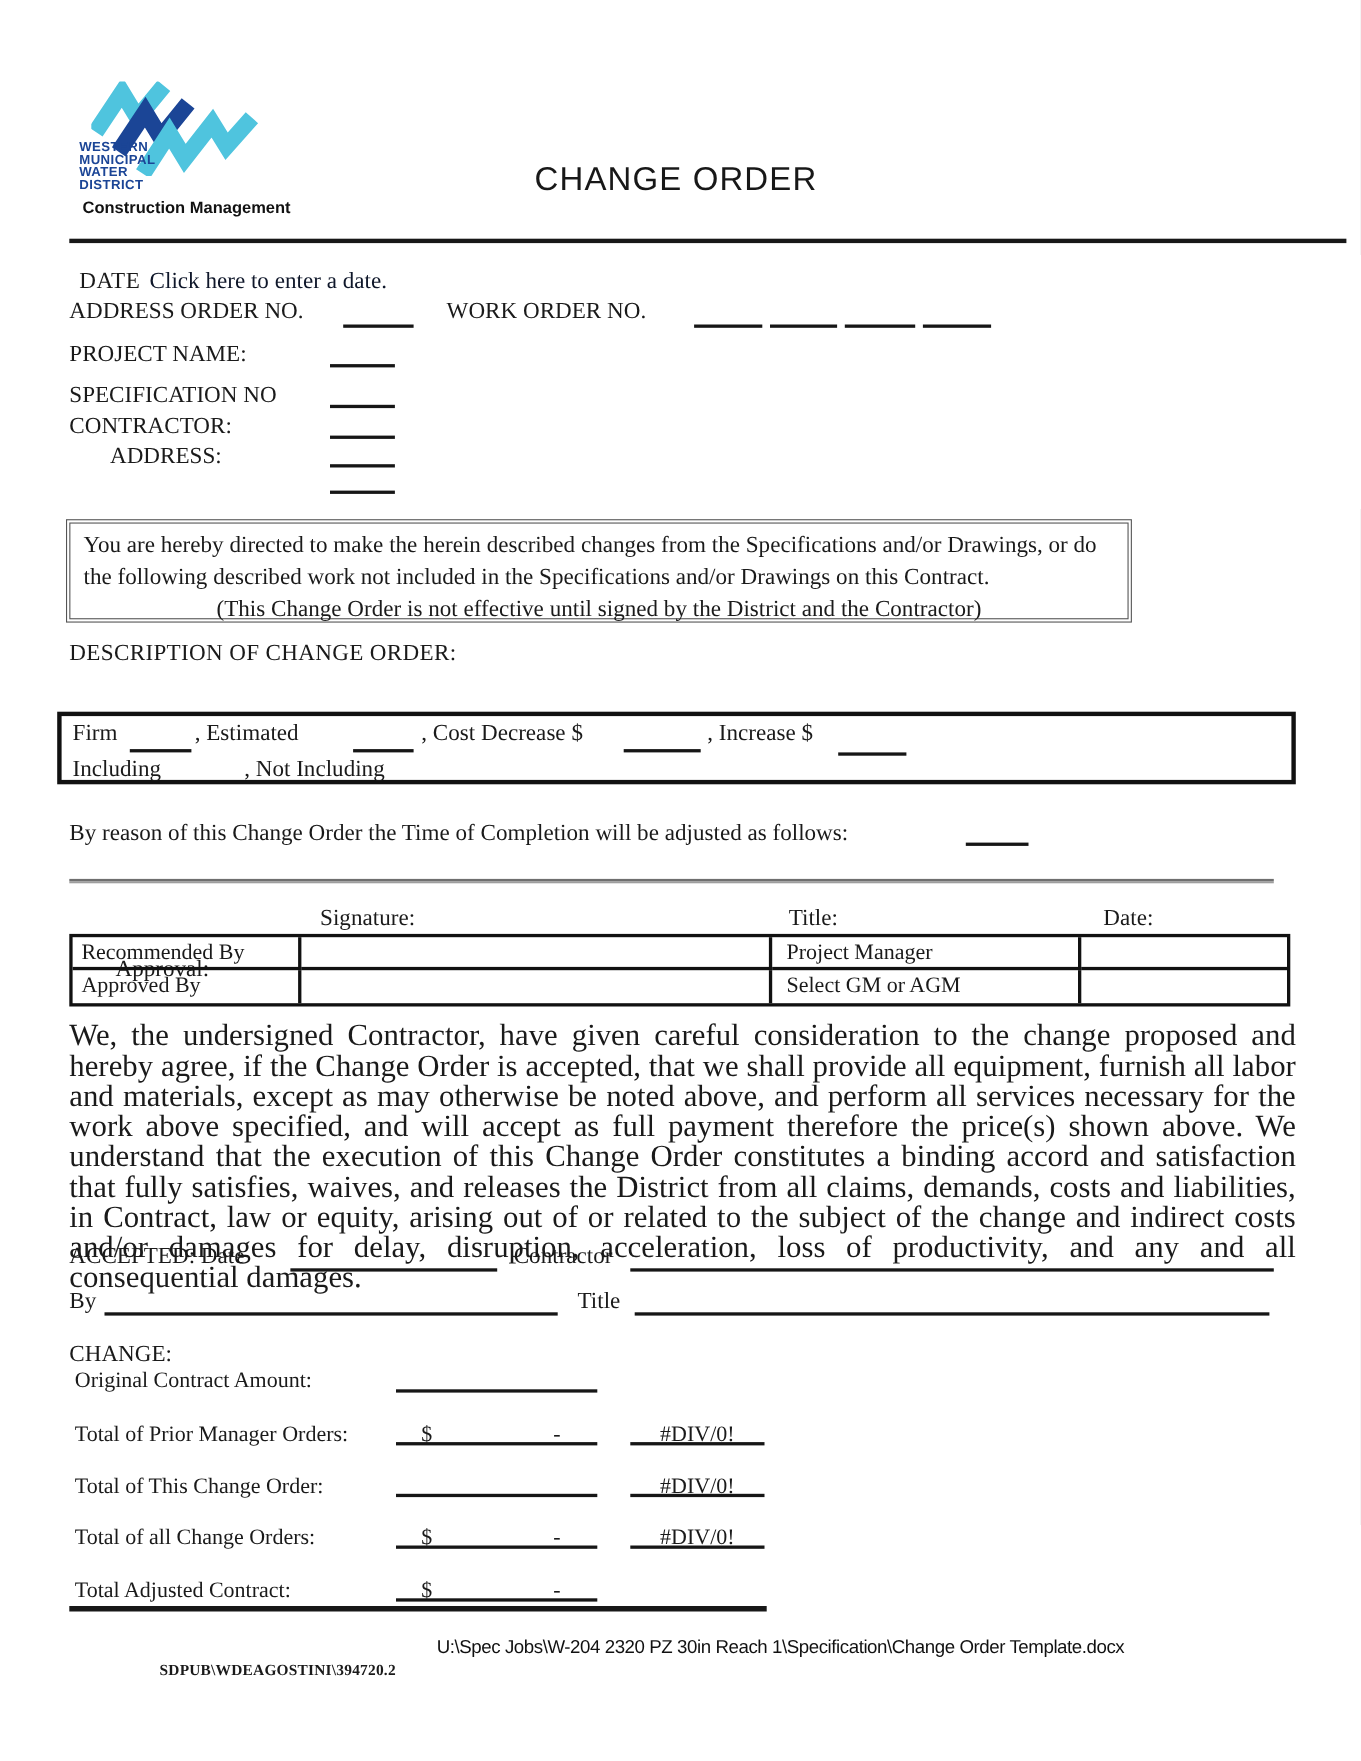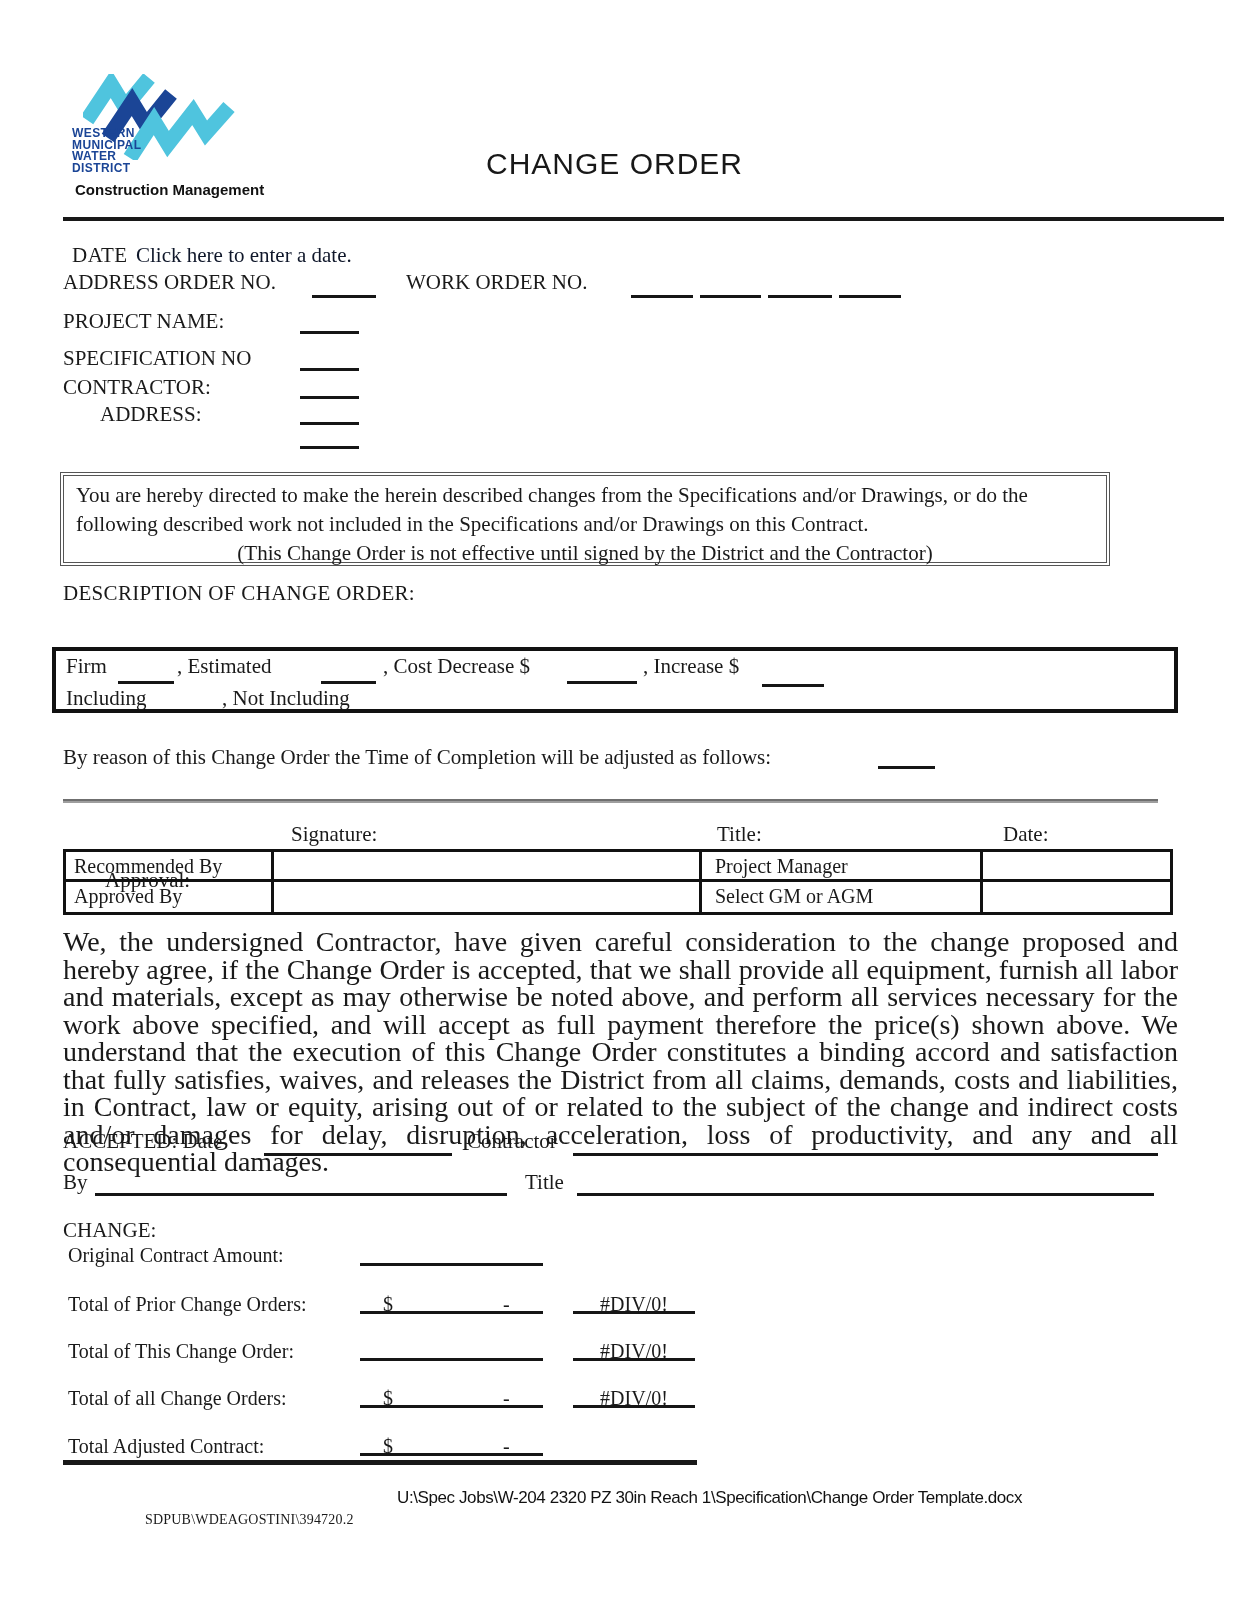--- a/index.html
+++ b/index.html
@@ -76,21 +76,21 @@
   <div class="abs serif" style="left:63px; top:348px;">SPECIFICATION NO</div>
   <div class="blank" style="left:300px; top:368px; width:59px;"></div>
 
   <div class="abs serif" style="left:63px; top:377px;">CONTRACTOR:</div>
   <div class="blank" style="left:300px; top:396px; width:59px;"></div>
 
   <div class="abs serif" style="left:100px; top:404px;">ADDRESS:</div>
   <div class="blank" style="left:300px; top:422px; width:59px;"></div>
   <div class="blank" style="left:300px; top:446px; width:59px;"></div>
 
-  <div class="box1" style="left:60px; top:472px; width:1050px; height:94px;">
+  <div class="box1" style="left:60px; top:472px; width:969px; height:94px;">
     <div>You are hereby directed to make the herein described changes from the Specifications and/or Drawings, or do the following described work not included in the Specifications and/or Drawings on this Contract.</div>
     <div style="text-align:center;">(This Change Order is not effective until signed by the District and the Contractor)</div>
   </div>
 
   <div class="abs serif" style="left:63px; top:583px; letter-spacing:0.3px;">DESCRIPTION OF CHANGE ORDER:</div>
 
   <div class="box2" style="left:52px; top:647px; width:1126px; height:66px;"></div>
   <div class="abs serif" style="left:66px; top:656px;">Firm</div>
   <div class="blank" style="left:118px; top:681px; width:56px;"></div>
   <div class="abs serif" style="left:177px; top:656px;">, Estimated</div>
@@ -133,21 +133,21 @@
   <div class="abs serif" style="left:63px; top:1172px;">By</div>
   <div class="thinblank" style="left:95px; top:1193px; width:412px; border-bottom-width:3px;"></div>
   <div class="abs serif" style="left:525px; top:1172px;">Title</div>
   <div class="thinblank" style="left:577px; top:1193px; width:577px; border-bottom-width:3px;"></div>
 
   <div class="abs serif" style="left:63px; top:1220px;">CHANGE:</div>
 
   <div class="abs rem" style="left:68px; top:1245px;">Original Contract Amount:</div>
   <div class="blank" style="left:360px; top:1263px; width:183px;"></div>
 
-  <div class="abs rem" style="left:68px; top:1294px;">Total of Prior Change Orders:</div>
+  <div class="abs rem" style="left:68px; top:1294px;">Total of Prior Manager Orders:</div>
   <div class="abs rem" style="left:383px; top:1294px;">$</div>
   <div class="abs rem" style="left:503px; top:1294px;">-</div>
   <div class="blank" style="left:360px; top:1311px; width:183px;"></div>
   <div class="divres" style="left:573px; top:1294px;">#DIV/0!</div>
   <div class="blank" style="left:573px; top:1311px; width:122px;"></div>
 
   <div class="abs rem" style="left:68px; top:1341px;">Total of This Change Order:</div>
   <div class="blank" style="left:360px; top:1358px; width:183px;"></div>
   <div class="divres" style="left:573px; top:1341px;">#DIV/0!</div>
   <div class="blank" style="left:573px; top:1358px; width:122px;"></div>
@@ -160,15 +160,15 @@
   <div class="blank" style="left:573px; top:1405px; width:122px;"></div>
 
   <div class="abs rem" style="left:68px; top:1436px;">Total Adjusted Contract:</div>
   <div class="abs rem" style="left:383px; top:1436px;">$</div>
   <div class="abs rem" style="left:503px; top:1436px;">-</div>
   <div class="blank" style="left:360px; top:1453px; width:183px;"></div>
 
   <div class="rule" style="left:63px; top:1460px; width:634px; height:5px;"></div>
 
   <div class="abs footerpath" style="left:397px; top:1489px;">U:\Spec Jobs\W-204 2320 PZ 30in Reach 1\Specification\Change Order Template.docx</div>
-  <div class="abs docref" style="left:145px; top:1513px;">SDPUB\WDEAGOSTINI\394720.2</div>
+  <div class="abs docref" style="left:145px; top:1513px;font-weight:bold;">SDPUB\WDEAGOSTINI\394720.2</div>
 
 </div>
 
 </body></html>

